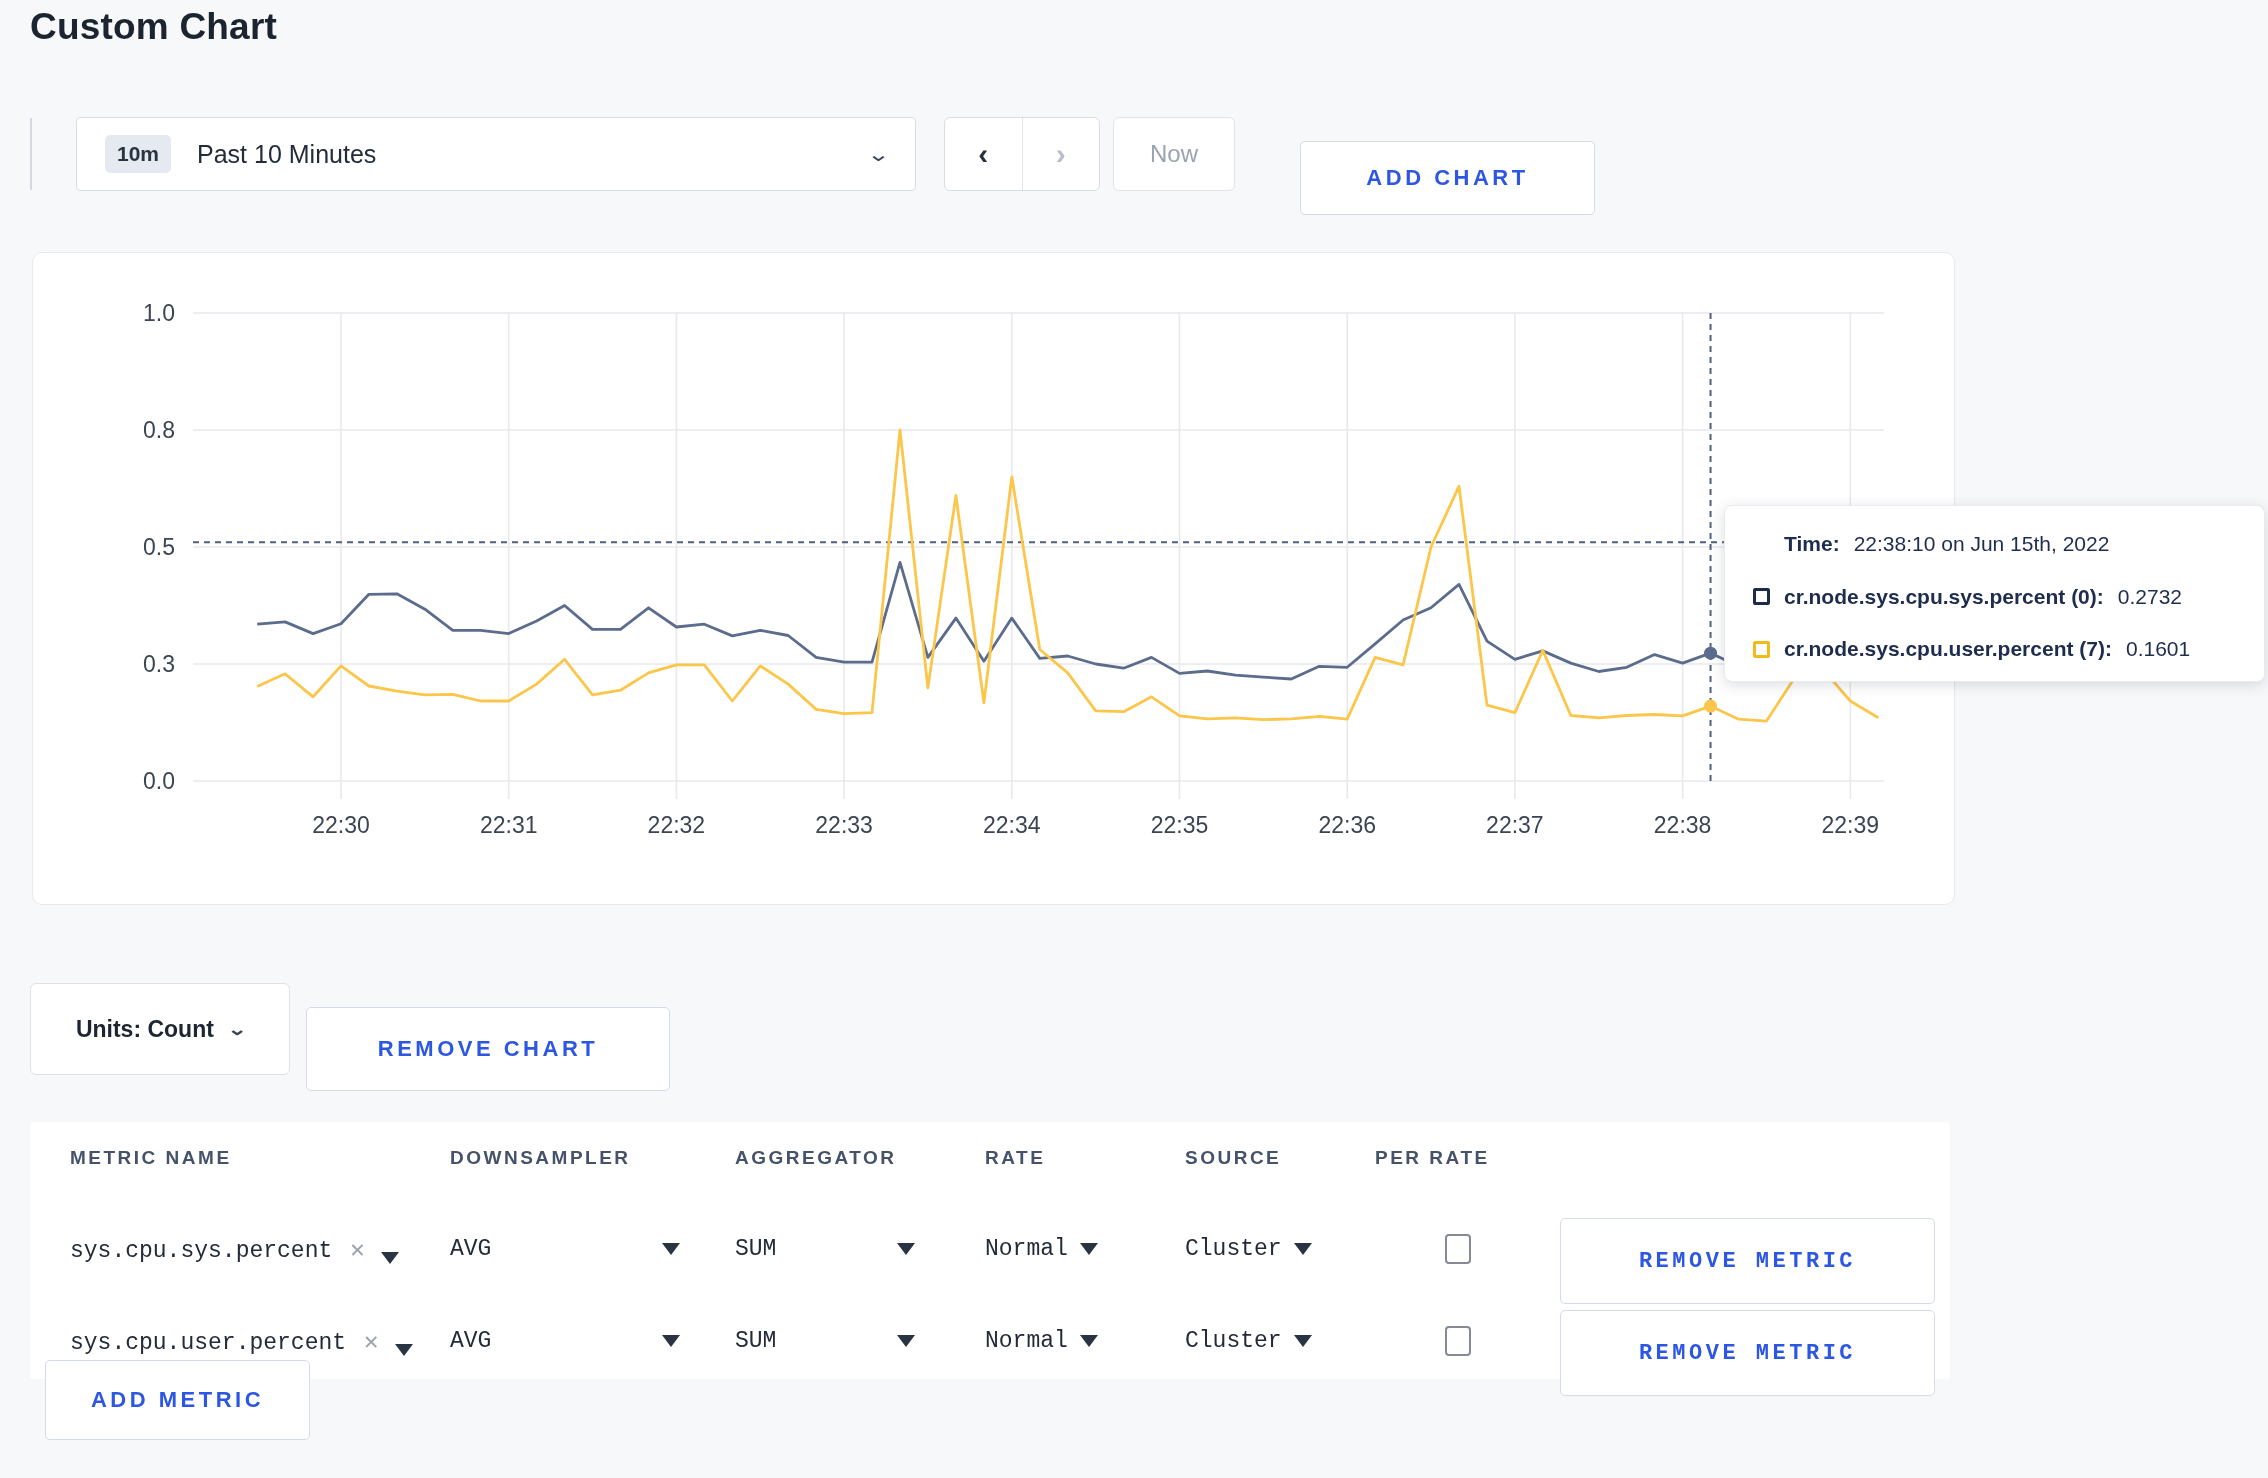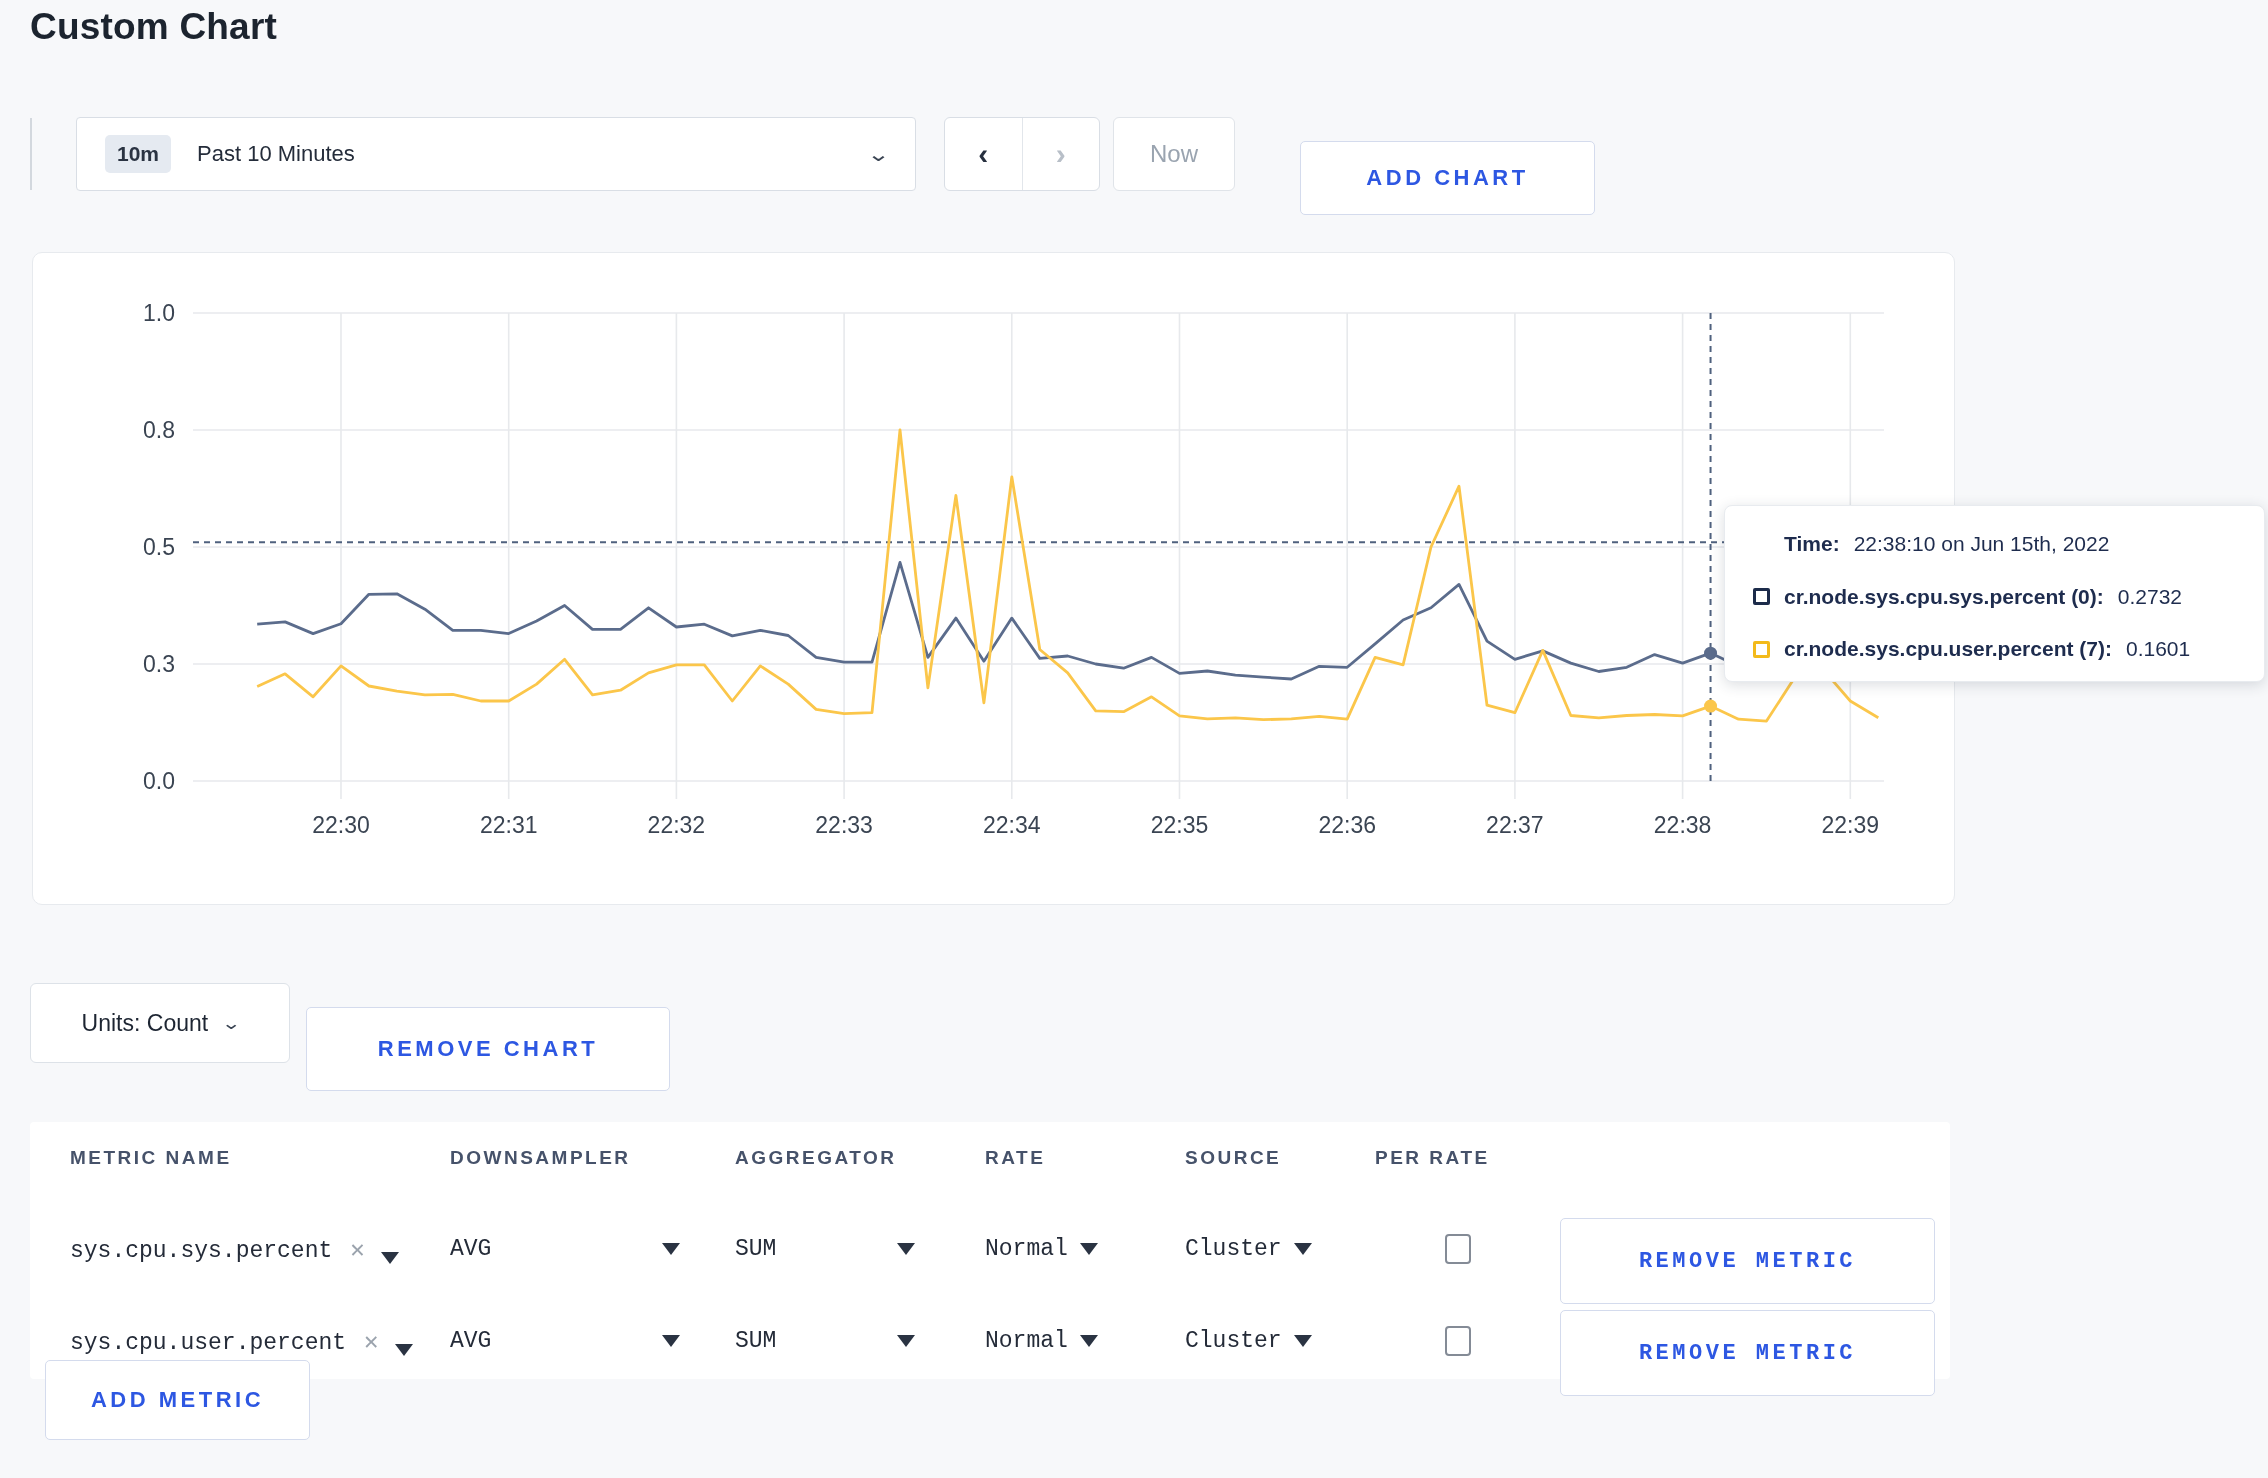--- a/index.html
+++ b/index.html
@@ -21,21 +21,21 @@
   }
   .time-select {
     position:absolute; left:76px; top:117px; width:840px; height:74px;
     background:#fff; border:1px solid #d9dee5; border-radius:4px;
     display:flex; align-items:center; padding:0 28px; cursor:pointer;
   }
   .range-badge {
     background:#e5eaf1; color:#2a3342; font-weight:700; font-size:21px;
     border-radius:5px; padding:7px 12px; margin-right:26px;
   }
-  .range-label { font-size:22px; color:#242c3a; }
+  .range-label { font-size:25px; color:#242c3a; }
   .chev-down { margin-left:auto; font-size:20px; color:#3a4453; transform:scaleX(1.4); }
   .arrow-group {
     position:absolute; left:944px; top:117px; width:156px; height:74px;
     background:#fff; border:1px solid #d9dee5; border-radius:6px;
     display:flex; overflow:hidden;
   }
   .arrow-btn { flex:1; display:flex; align-items:center; justify-content:center;
     font-size:30px; font-weight:700; cursor:pointer; }
   .arrow-btn.prev { color:#27303f; border-right:1px solid #e2e6eb; }
   .arrow-btn.next { color:#b8bfc8; }
@@ -66,24 +66,24 @@
     display:flex; flex-direction:column; justify-content:space-between;
   }
   .tt-row { display:flex; align-items:center; font-size:21px; color:#1e2c4e; }
   .tt-icon { width:17px; height:17px; border:3px solid; border-radius:2px;
     margin-right:14px; flex:0 0 auto; }
   .tt-icon.blank { border-color:transparent; }
   .tt-name { font-weight:700;text-align:right; }
   .tt-value { margin-left:14px; font-weight:400; }
   
   .units-box {
-    position:absolute; left:30px; top:983px; width:260px; height:80px;
+    position:absolute; left:30px; top:983px; width:260px; height:92px;
     background:#fff; border:1px solid #dde2e8; border-radius:6px;
     display:flex; align-items:center; justify-content:center; gap:16px;
-    font-size:23px; font-weight:400; color:#1d2532; cursor:pointer;
+    font-size:23px; font-weight:700; color:#1d2532; cursor:pointer;
   }
   .units-box .chev-down { margin-left:0; font-size:17px; }
   .remove-chart-btn { position:absolute; left:306px; top:983px; width:364px; height:84px; }
   
   .metrics-card {
     position:absolute; left:30px; top:1122px; width:1920px; height:257px;
     background:#fff; border-radius:4px;
   }
   .mt-grid { display:grid; grid-template-columns:380px 285px 250px 200px 190px 185px auto;
     padding-left:40px; align-items:center; }

